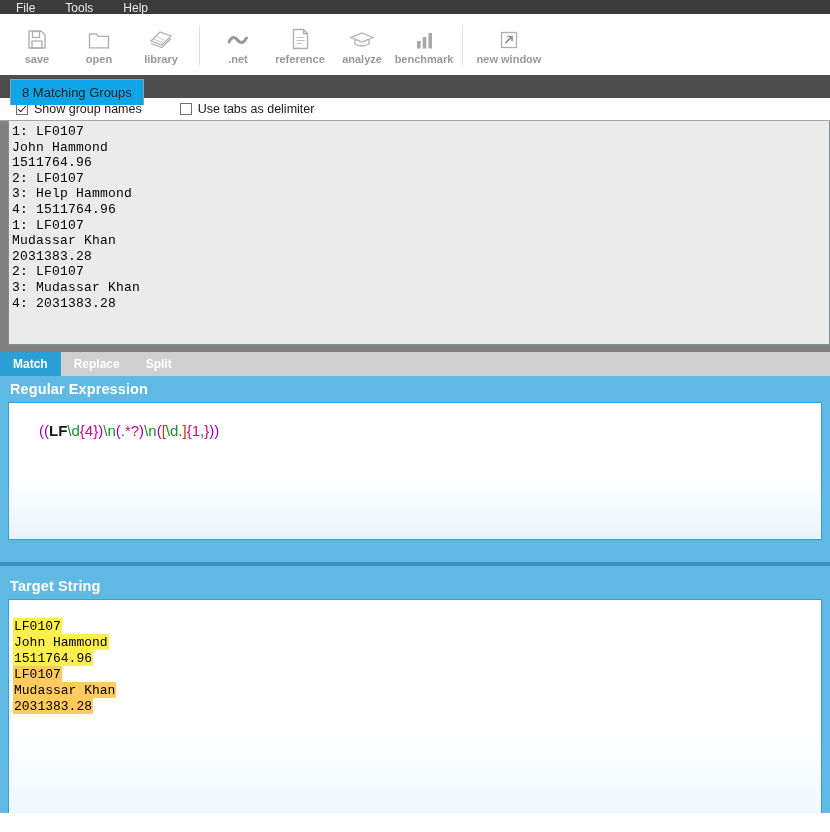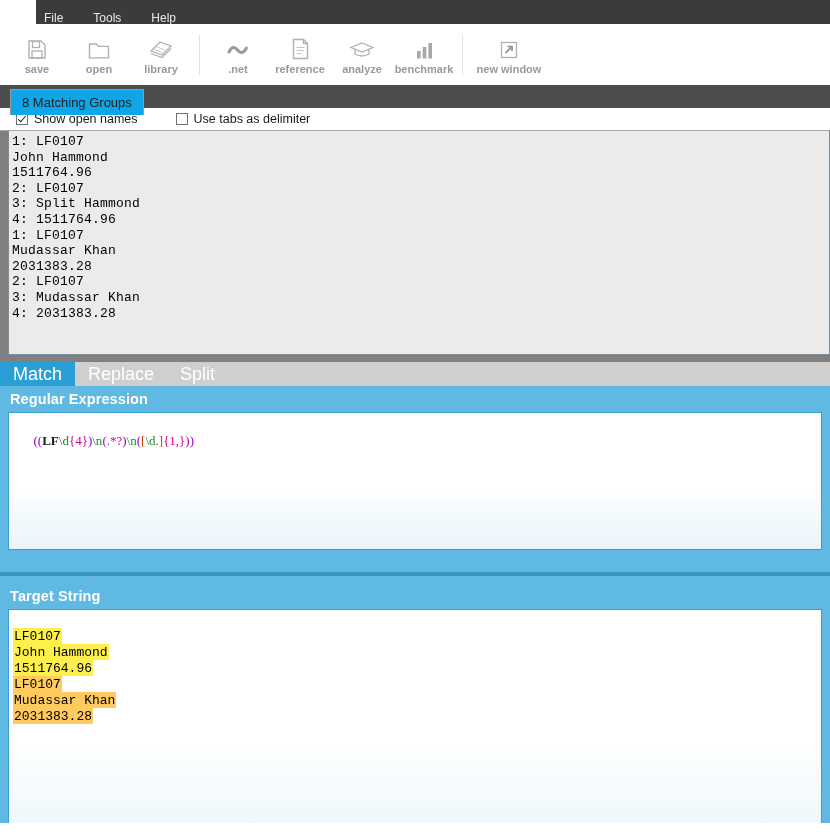--- a/index.html
+++ b/index.html
@@ -8,27 +8,26 @@
     width: 830px;
     height: 832px;
     overflow: hidden;
     background: #ffffff;
     font-family: "Liberation Sans", sans-serif;
     -webkit-font-smoothing: antialiased;
   }
 
   
   .menubar {
-    height: 24px;
+    height: 14px;
     background: #3b3b3b;
     display: flex;
     align-items: flex-end;
-    padding-left: 8px;
+    padding-left: 16px;
     overflow: hidden;
-    margin-left: 36px;
   }
   .menubar .menu-item {
     color: #e8e8e8;
     font-size: 12px;
     line-height: 12px;
     margin-right: 30px;
     white-space: nowrap;
   }
 
   
@@ -173,28 +172,29 @@
   }
 
   
   .modestrip {
     display: flex;
     height: 24px;
     background: #cfcfcf;
     align-items: stretch;
   }
   .modetab {
-    font-size: 18px;
+    font-size: 12px;
     display: flex;
     align-items: center;
     padding: 0 13px;
     color: #ffffff;
     background: #cfcfcf;
     cursor: pointer;
     white-space: nowrap;
+    font-weight: bold;
   }
   .modetab.active {
     background: #2a9fd6;
     color: #ffffff;
   }
   .modefill {
     flex: 1;
     background: #cfcfcf;
   }
 
@@ -213,22 +213,22 @@
   }
   .codebox {
     background: linear-gradient(to bottom, #ffffff 0%, #ffffff 55%, #e8f4fb 100%);
     border: 1px solid #3a9ed4;
     height: 138px;
     box-sizing: border-box;
     padding: 4px 5px;
     overflow: hidden;
   }
   .codeline {
-    font-family: Liberation Serif, serif;
-    font-size: 13px;
+    font-family: Liberation Sans, sans-serif;
+    font-size: 15px;
     line-height: 16px;
     white-space: pre;
   }
   .tk-paren  { color: #9b00c0; }
   .tk-lit    { color: #1b1b1b; font-weight: bold; }
   .tk-esc    { color: #1a8f2e; }
   .tk-quant  { color: #d4008a; }
   .tk-meta   { color: #1f5fd0; }
   .tk-class  { color: #c33a00; }
 
@@ -369,35 +369,35 @@
 
 <div class="resultsband">
   <div class="tabstrip">
     <div class="rtab active">8 Matching Groups</div>
   </div>
 </div>
 
 <div class="optionsrow">
   <div class="chkwrap">
     <span class="chkbox checked"></span>
-    <span class="chklabel">Show open names</span>
+    <span class="chklabel">Show group names</span>
   </div>
   <div class="chkwrap">
     <span class="chkbox"></span>
     <span class="chklabel">Use tabs as delimiter</span>
   </div>
 </div>
 
 <div class="resultswrap">
   <div class="resultsbox">
     <div class="rline">1: LF0107</div>
     <div class="rline">John Hammond</div>
     <div class="rline">1511764.96</div>
     <div class="rline">2: LF0107</div>
-    <div class="rline">3: Split Hammond</div>
+    <div class="rline">3: Help Hammond</div>
     <div class="rline">4: 1511764.96</div>
     <div class="rline">1: LF0107</div>
     <div class="rline">Mudassar Khan</div>
     <div class="rline">2031383.28</div>
     <div class="rline">2: LF0107</div>
     <div class="rline">3: Mudassar Khan</div>
     <div class="rline">4: 2031383.28</div>
   </div>
 </div>
 

